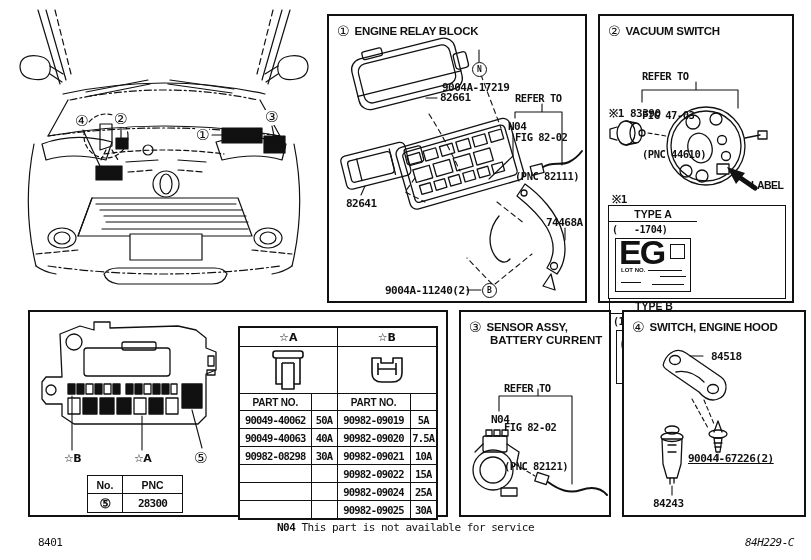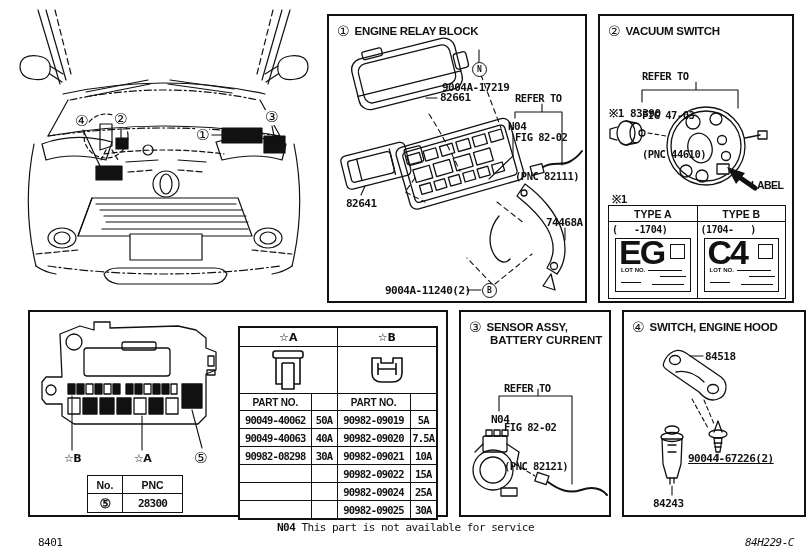--- a/index.html
+++ b/index.html
@@ -24,21 +24,21 @@
   .fh th{font:bold 11px "DejaVu Sans",sans-serif;height:18px;}
   .fimg td{height:46px;}
   .fpn td{font:bold 10px "Liberation Sans",sans-serif;height:16px;letter-spacing:-0.2px;}
   .fd td{font:bold 10.5px "DejaVu Sans Mono",monospace;height:17px;letter-spacing:-0.8px;}
   
   table.np{border-collapse:collapse;table-layout:fixed;border:1.5px solid #111;padding-left:39px;}
   table.np td,table.np th{border:1px solid #111;text-align:center;vertical-align:middle;padding:0;}
   table.np th{font:bold 10.5px "Liberation Sans",sans-serif;height:17px;}
   table.np td{height:18px;font:bold 11px "DejaVu Sans Mono",monospace;letter-spacing:-0.8px;}
   
-  .ttable{position:absolute;border:1.5px solid #111;display:flex;background:#fff;}
+  .ttable{position:absolute;border:1.5px solid #111;display:flex;background:#fff;flex-direction:column;}
   .tcol{width:50%;display:flex;flex-direction:column;}
   .tcol + .tcol{border-left:1.5px solid #111;}
   .thead{font:bold 10.5px "Liberation Sans",sans-serif;text-align:center;border-bottom:1px solid #111;padding:2px 0 1px;}
   .trange{font:bold 10px "DejaVu Sans Mono",monospace;padding:2px 3px 0;white-space:pre;letter-spacing:-0.5px;}
   .lbox{position:relative;border:1.5px solid #111;margin:3px 6px 6px;height:52px;}
   .lcode{position:absolute;left:3px;top:-6px;font:bold 34px "Liberation Sans",sans-serif;letter-spacing:-2px;}
   .lsq{position:absolute;right:5px;top:5px;width:13px;height:13px;border:1.5px solid #111;}
   .llot{position:absolute;left:5px;top:28px;font:bold 6px "Liberation Sans",sans-serif;letter-spacing:0;}
   .lline{position:absolute;border-top:1.5px solid #111;}
   .footer-note{position:absolute;left:0;top:521px;width:811px;text-align:center;
@@ -475,21 +475,21 @@
         <ellipse cx="48" cy="125" rx="11" ry="4.5"></ellipse>
         <path d="M38,127 L58,127 L57,152 L53,166 L43,166 L39,152 Z"></path>
         <path d="M44,133 L52,133 M44,140 L52,140 M46,166 L46,172 M50,166 L50,171"></path>
         <path d="M48,174 L48,183" stroke-width="1.1"></path>
       </g>
     </svg>
     <div class="ptitle" style="left:8px;top:8px;">
       <span class="circ">④</span>
       <span class="t">SWITCH, ENGINE HOOD</span>
     </div>
-    <span class="lbl" style="left:81px;top:38px;text-align:right;">84518</span>
+    <span class="lbl" style="left:87px;top:38px;text-align:right;">84518</span>
     <span class="lbl" style="left:64px;top:140px;text-decoration:underline;">90044-67226(2)</span>
     <span class="lbl" style="left:29px;top:185px;">84243</span>
   </div>
 
   <div class="footer-note">
     <b>N04</b>
     <span> </span>
     <span>This part is not available for service</span>
   </div>
   <span class="corner" style="left:38px;top:536px;">8401</span>

